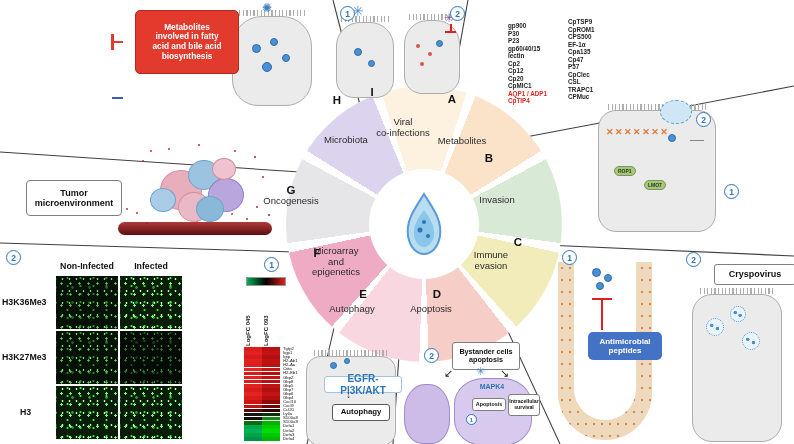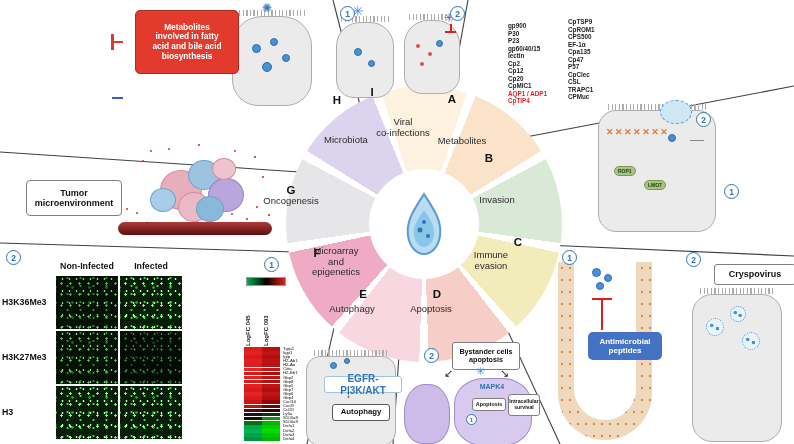--- a/index.html
+++ b/index.html
@@ -256,21 +256,21 @@
   <div class="box" id="apoptosis-mini">Apoptosis</div>
   <div class="box" id="survival-mini">Intracellular
 survival</div>
   <div class="num small" style="left:466px;top:414px">1</div>
 
   <div class="num" style="left:6px;top:250px">2</div>
   <div class="colhead" style="left:56px;top:261px">Non-Infected</div>
   <div class="colhead" style="left:120px;top:261px">Infected</div>
   <div class="rowlab" style="left:2px;top:297px">H3K36Me3</div>
   <div class="rowlab" style="left:2px;top:352px">H3K27Me3</div>
-  <div class="rowlab" style="left:2px;top:407px">H3</div>
+  <div class="rowlab" style="left:20px;top:407px">H3</div>
   <div class="fluor" style="left:56px;top:276px"></div>
   <div class="fluor fl-bright" style="left:120px;top:276px"></div>
   <div class="fluor" style="left:56px;top:331px"></div>
   <div class="fluor fl-dim" style="left:120px;top:331px"></div>
   <div class="fluor fl-bright" style="left:56px;top:386px"></div>
   <div class="fluor fl-bright" style="left:120px;top:386px"></div>
 
   <div class="num" style="left:264px;top:257px">1</div>
   <div id="color-scale"></div>
   <div class="vlab" style="left:245px;top:288px">LogFC 045</div>

